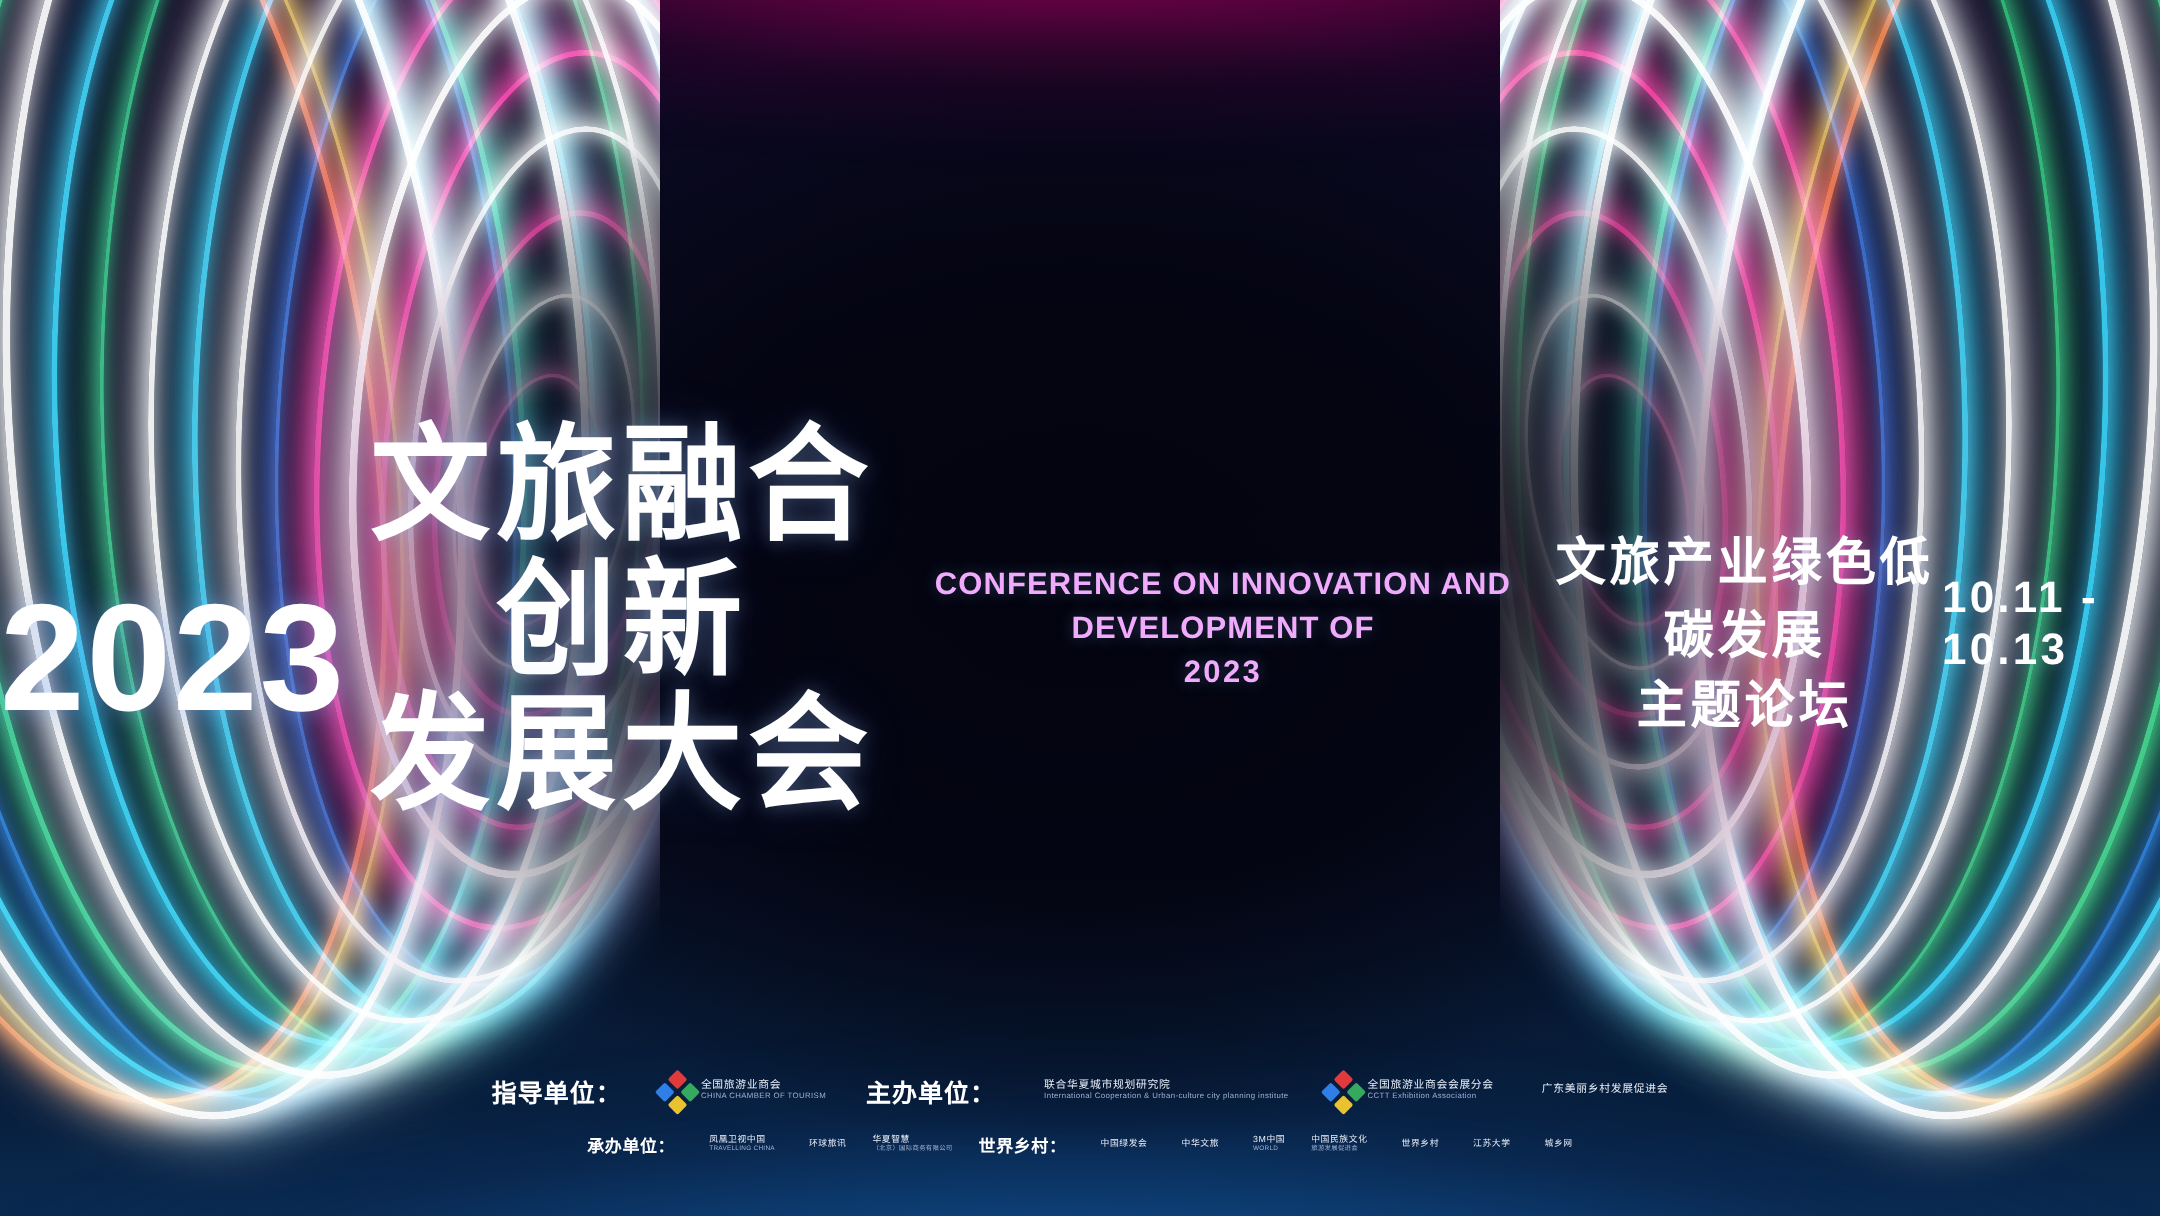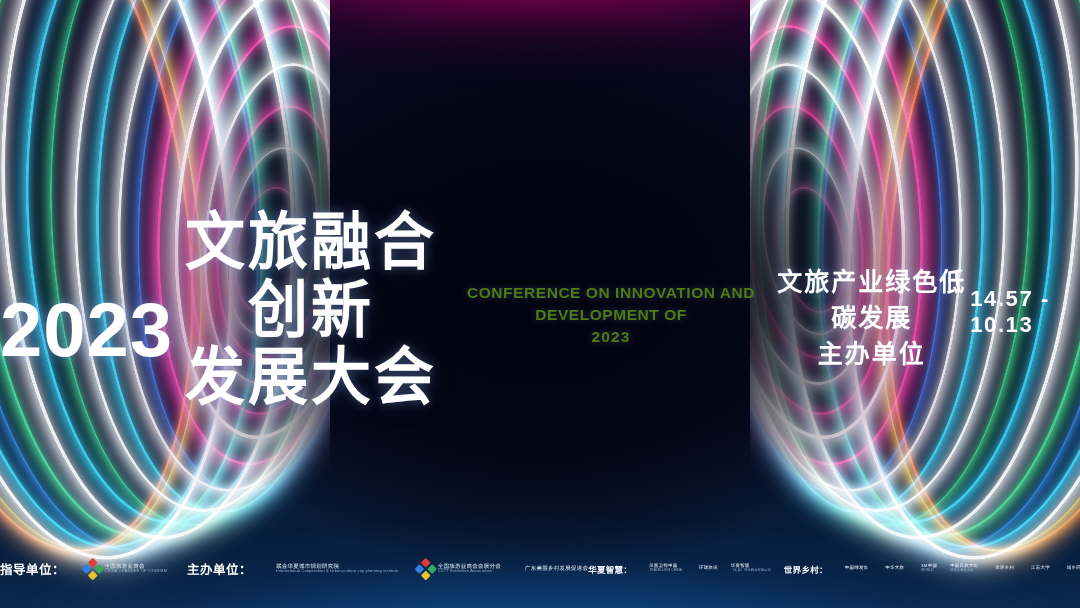--- a/index.html
+++ b/index.html
@@ -35,34 +35,34 @@
   .content{position:absolute;inset:0;display:flex;flex-direction:row;
     align-items:center;z-index:6;}
   .year{margin-top:52px;font-size:76px;line-height:.96;font-weight:800;
     color:#fff;letter-spacing:1px;
     text-shadow:0 0 12px rgba(150,190,255,.38),0 0 30px rgba(80,130,230,.22);}
   .cn-title{margin-top:12px;font-size:60px;line-height:1.06;font-weight:900;
     color:#fff;letter-spacing:3px;text-align:center;
     transform:scaleY(1.06);
     text-shadow:0 0 10px rgba(160,200,255,.34),0 0 26px rgba(70,120,220,.2);}
   .cn-title .l2{display:block;}
-  .en-title{margin-top:22px;text-align:center;color:#4d7c0f;font-weight:700;
+  .en-title{margin-top:22px;text-align:center;color:#f0abfc;font-weight:700;
     font-size:15.5px;line-height:1.42;letter-spacing:.55px;
     text-shadow:0 0 8px rgba(150,190,255,.3);}
   .en-title .en-year{display:block;letter-spacing:1.2px;}
   .forum{margin-top:28px;text-align:center;color:#fff;font-weight:800;
     font-size:25px;line-height:1.38;letter-spacing:2px;transform:scaleY(1.04);
     text-shadow:0 0 9px rgba(160,200,255,.3);}
   .forum .f2{display:block;}
   .dates{margin-top:16px;color:#fff;font-weight:700;font-size:22px;
     letter-spacing:1.6px;text-shadow:0 0 9px rgba(160,200,255,.3);}
 
   
   .sponsors{position:absolute;left:0;right:0;bottom:30px;z-index:7;
-    display:flex;align-items:center;}
+    display:flex;flex-direction:column;align-items:center;gap:11px;}
   .sp-row{display:flex;align-items:center;justify-content:center;}
   .sp-row.r1{gap:20px;}
   .sp-row.r2{gap:13px;}
   .sp-label{color:#fff;font-weight:800;white-space:nowrap;}
   .sp-row.r1 .sp-label{font-size:12.5px;letter-spacing:.5px;}
   .sp-row.r2 .sp-label{font-size:8.5px;letter-spacing:.3px;}
   .sp-logo{display:flex;align-items:center;gap:4px;}
   .sp-mark{flex:none;}
   .sp-txt{display:flex;flex-direction:column;justify-content:center;line-height:1.12;}
   .sp-cn{color:#e9eef8;white-space:nowrap;}
@@ -149,24 +149,24 @@
       <span class="l2">发展大会</span>
     </div>
 
     <div class="en-title">
       <span>CONFERENCE ON INNOVATION AND DEVELOPMENT OF</span><br>
       <span class="en-year">2023</span>
     </div>
 
     <div class="forum">
       <span>文旅产业绿色低碳发展</span>
-      <span class="f2">主办单位</span>
-    </div>
-
-    <div class="dates">14.57 - 10.13</div>
+      <span class="f2">主题论坛</span>
+    </div>
+
+    <div class="dates">10.11 - 10.13</div>
   </div>
 
   <div class="sponsors">
     <div class="sp-row r1" id="sp-row1">
         <span class="sp-label">指导单位：</span>
         <span class="sp-logo">
           <span class="sp-mark">
             <span class="mark-tiles">
               <i style="background: rgb(226, 58, 58);"></i>
               <i style="background: rgb(53, 169, 94);"></i>
@@ -202,21 +202,21 @@
           </span>
         </span>
         <span class="sp-logo">
           <span class="sp-mark"><span class="mark-circle"></span></span>
           <span class="sp-txt">
             <span class="sp-cn">广东美丽乡村发展促进会</span>
           </span>
         </span>
       </div>
     <div class="sp-row r2" id="sp-row2">
-        <span class="sp-label">华夏智慧：</span>
+        <span class="sp-label">承办单位：</span>
         <span class="sp-logo">
           <span class="sp-mark"><span class="mark-shield" style="background: linear-gradient(160deg, rgb(216, 163, 58), rgb(154, 106, 24));"></span></span>
           <span class="sp-txt">
             <span class="sp-cn">凤凰卫视中国</span>
             <span class="sp-en">TRAVELLING CHINA</span>
           </span>
         </span>
         <span class="sp-logo">
           <span class="sp-mark"><span class="mark-sq" style="background: linear-gradient(135deg, rgb(47, 168, 232), rgb(31, 111, 192));"></span></span>
           <span class="sp-txt">

